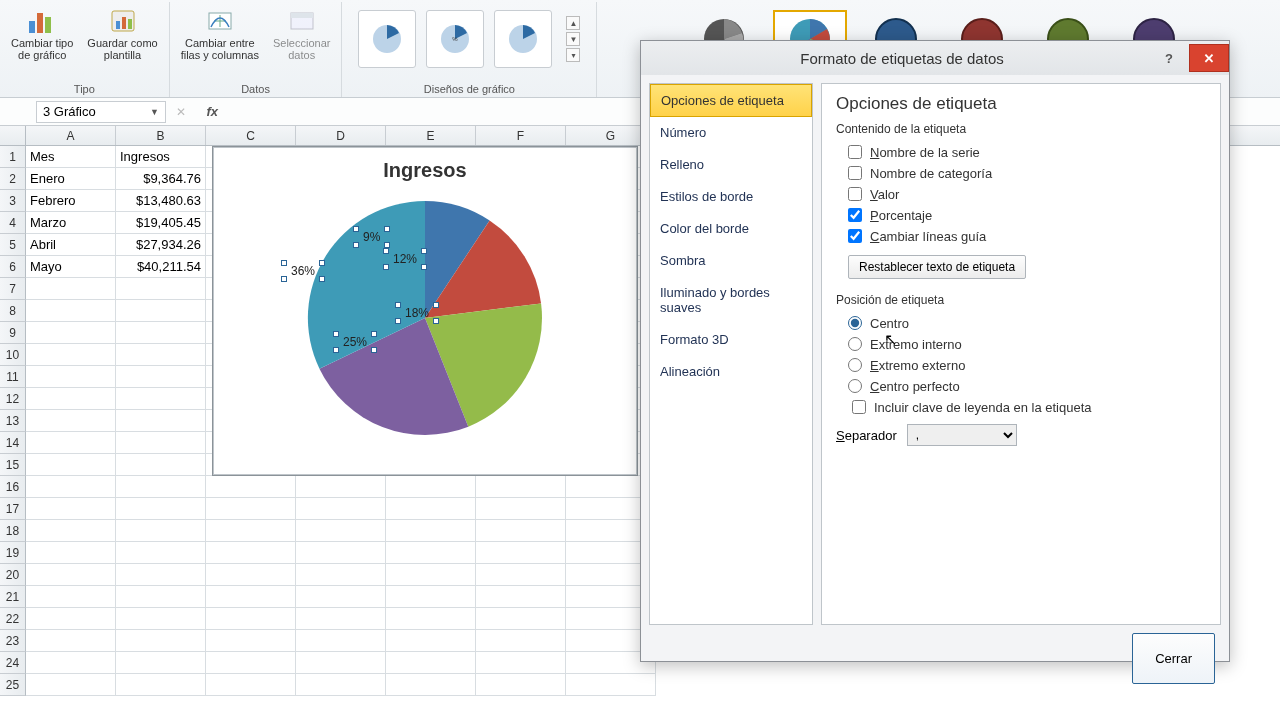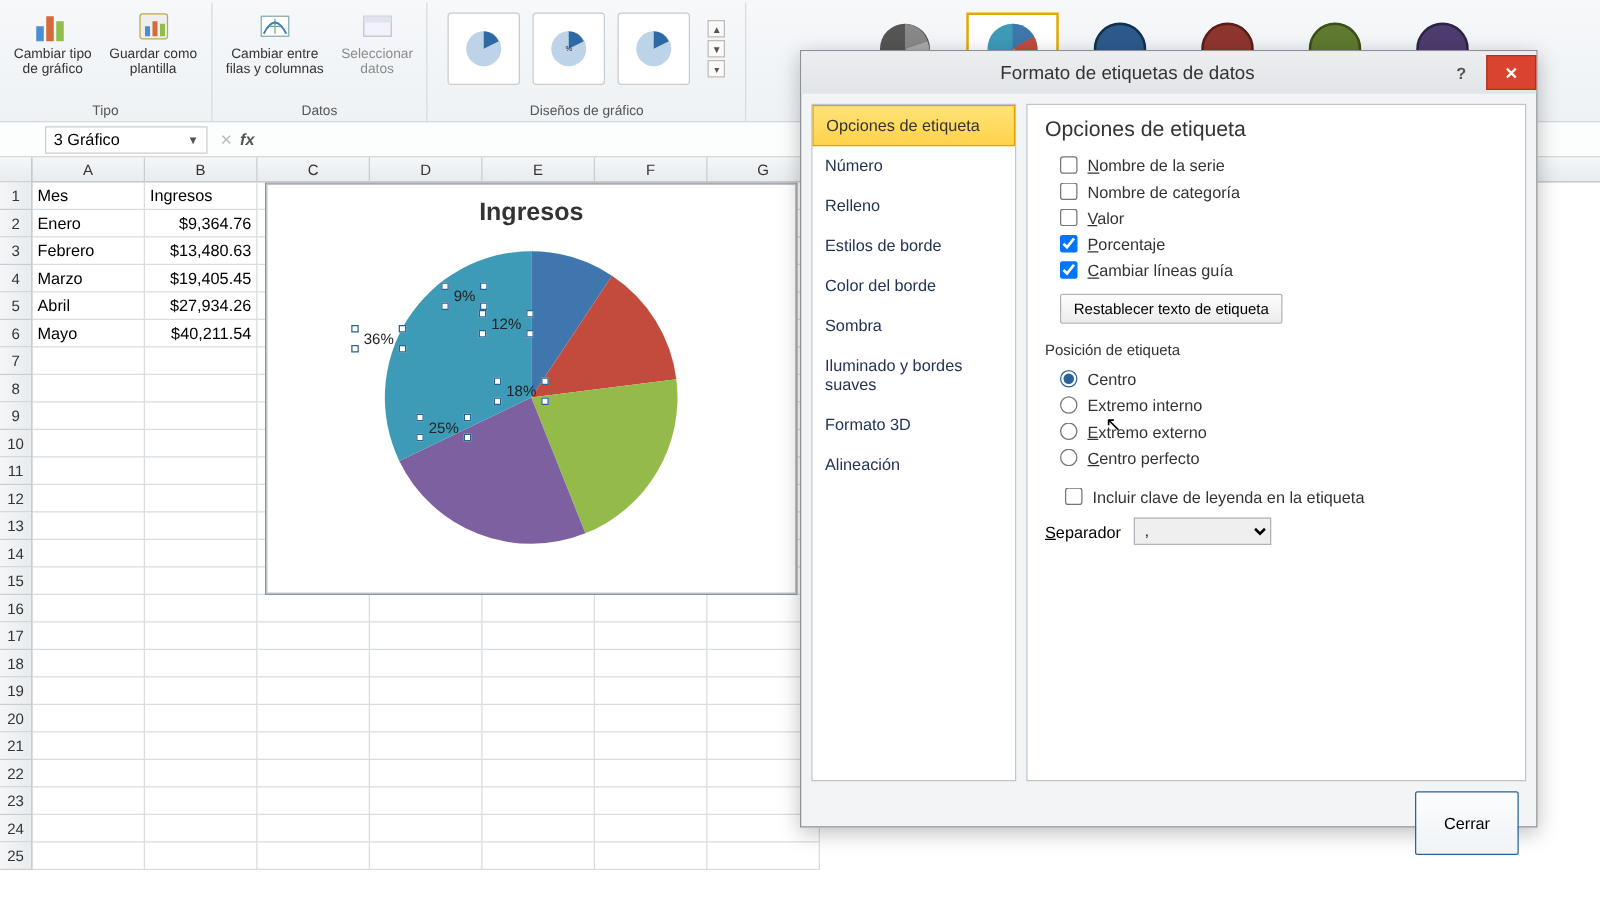--- a/index.html
+++ b/index.html
@@ -18,21 +18,21 @@
 .gallery-arrows { display:flex; flex-direction:column; gap:2px; margin-left:4px; }
 .gallery-arrows div { width:14px; height:14px; border:1px solid #bbb; background:#fafafa; display:flex; align-items:center; justify-content:center; font-size:8px; color:#555; }
 .style-gallery { display:flex; gap:12px; padding:4px 8px; align-items:center; height:74px; }
 .style-item { width:74px; height:58px; display:flex; align-items:center; justify-content:center; border:1px solid transparent; }
 .style-item.sel { border:2px solid #e4a800; background:#fff; }
 
 
 .formula-bar { height: 28px; display: flex; align-items: center; border-bottom: 1px solid #c8cdd2; background:#fcfdfd; }
 .name-box { width: 130px; border: 1px solid #c8cdd2; height: 22px; margin: 0 4px 0 36px; display:flex; align-items:center; padding:0 6px; font-size:13px; background:#fff; }
 .name-box .dd { margin-left:auto; color:#555; font-size:9px; }
-.fx-icon { width:26px; text-align:left; color:#555; font-style:italic; font-weight:bold; font-size:13px; }
+.fx-icon { width:26px; text-align:right; color:#555; font-style:italic; font-weight:bold; font-size:13px; }
 .formula-input { flex:1; height:22px; border:1px solid transparent; }
 
 
 .sheet-area { position:relative; height: 594px; }
 .col-headers { display:flex; background:linear-gradient(#f4f6f8,#e8ecef); border-bottom:1px solid #b6bdc3; height:20px; }
 .corner { width:26px; border-right:1px solid #b6bdc3; background:linear-gradient(#f4f6f8,#e8ecef); }
 .col-h { width:90px; text-align:center; font-size:12px; border-right:1px solid #c8cdd2; color:#333; line-height:20px; }
 .rows { }
 .row { display:flex; height:22px; }
 .row-h { width:26px; text-align:center; background:linear-gradient(to right,#f4f6f8,#e8ecef); border-right:1px solid #b6bdc3; border-bottom:1px solid #c8cdd2; font-size:12px; color:#333; line-height:22px; }
@@ -513,20 +513,21 @@
       <div class="cat-item">Relleno</div>
       <div class="cat-item">Estilos de borde</div>
       <div class="cat-item">Color del borde</div>
       <div class="cat-item">Sombra</div>
       <div class="cat-item">Iluminado y bordes suaves</div>
       <div class="cat-item">Formato 3D</div>
       <div class="cat-item">Alineación</div>
     </div>
     <div class="opt-panel">
       <h2>Opciones de etiqueta</h2>
+      <div class="section-label">Contenido de la etiqueta</div>
       <label class="chk-row">
           <input type="checkbox" style="">
           <span class="underline-first">Nombre de la serie</span>
         </label>
       <label class="chk-row">
           <input type="checkbox" style="">
           <span>Nombre de categoría</span>
         </label>
       <label class="chk-row">
           <input type="checkbox" style="">
@@ -553,21 +554,21 @@
         </label>
       <label class="rad-row">
           <input type="radio" name="pos" style="">
           <span class="underline-first">Extremo externo</span>
         </label>
       <label class="rad-row">
           <input type="radio" name="pos" style="">
           <span class="underline-first">Centro perfecto</span>
         </label>
 
-      <label class="chk-row" style="padding-left:16px; margin-top:10px">
+      <label class="chk-row" style="padding-left:16px; ">
           <input type="checkbox" style="">
           <span>Incluir clave de leyenda en la etiqueta</span>
         </label>
       <div class="sep-row">
         <span class="underline-first">Separador</span>
         <select><option>,</option></select>
       </div>
     </div>
   </div>
   <div class="dialog-footer">

